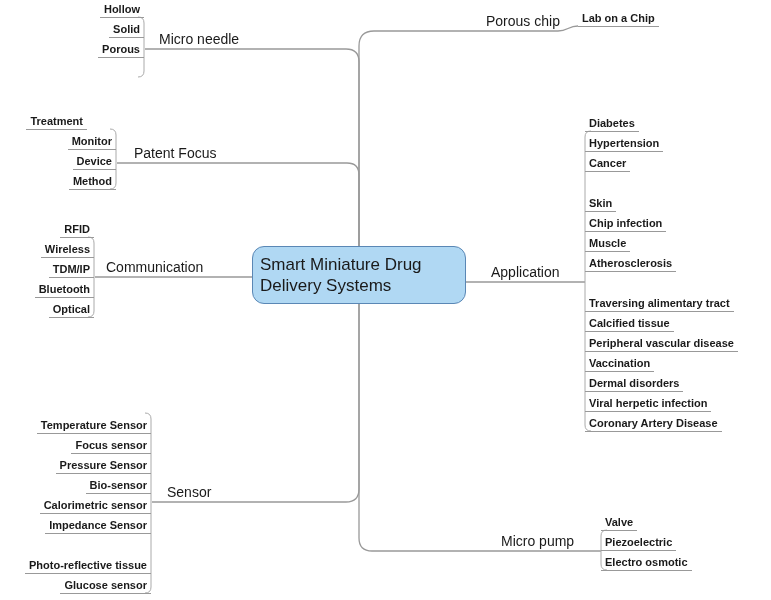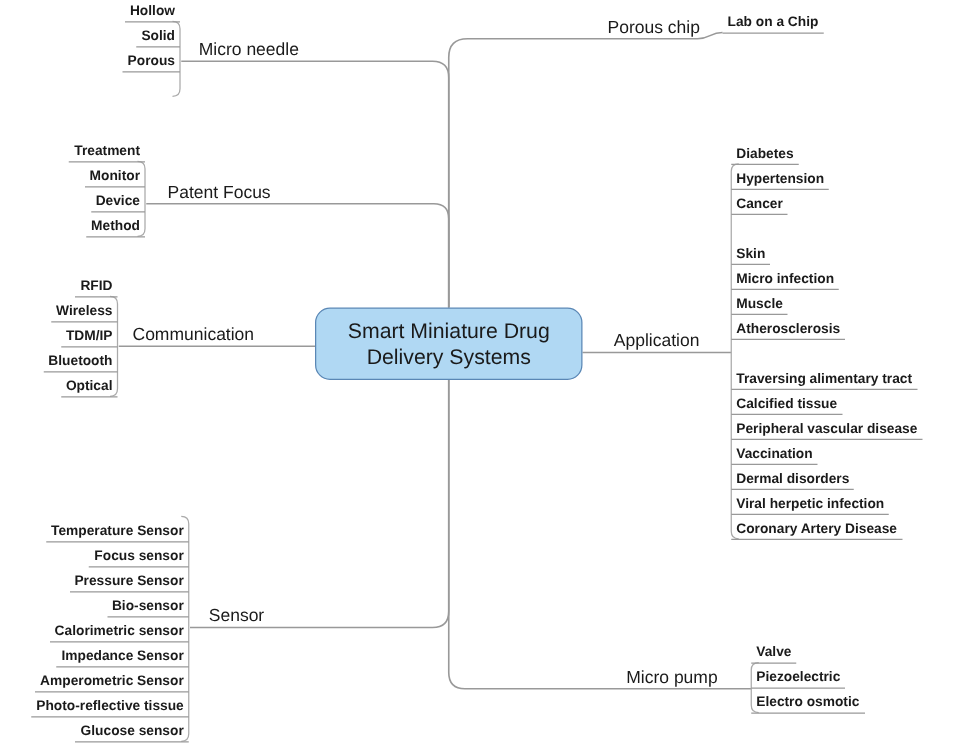--- a/index.html
+++ b/index.html
@@ -4,22 +4,22 @@
 <style>
   html,body{margin:0;padding:0;background:#fff;}
   .stage{position:relative;width:771px;height:600px;background:#ffffff;overflow:hidden;
          font-family:"Liberation Sans", sans-serif;}
   .wires{position:absolute;left:0;top:0;width:771px;height:600px;}
   .wires path{fill:none;}
   .edge{stroke:#999999;stroke-width:1.3px;}
   .bracket{stroke:#aaaaaa;stroke-width:1px;}
   .root{position:absolute;left:252px;top:246px;width:214px;height:58px;box-sizing:border-box;
         background:#b0d8f3;border:1px solid #5a87b5;border-radius:12px;
-        display:flex;align-items:center;justify-content:center;text-align:center;
-        font-size:17px;line-height:21px;color:#1a1a1a;padding:0 24px;}
+        display:flex;align-items:center;justify-content:center;text-align:left;
+        font-size:17px;line-height:21px;color:#1a1a1a;padding:0 7px;}
   .lbl{position:absolute;font-size:14px;line-height:16px;color:#1a1a1a;white-space:nowrap;}
   .child{position:absolute;font-size:11px;font-weight:bold;line-height:14px;color:#1a1a1a;
          white-space:nowrap;padding:0 4px 1px;border-bottom:1px solid #999999;}
   .r{text-align:left;}
 </style>
 </head>
 <body>
 
 <div class="stage">
 
@@ -49,53 +49,52 @@
   <div class="lbl" style="left:491px;top:264px">Application</div>
   <div class="lbl" style="left:167px;top:484px">Sensor</div>
   <div class="lbl" style="left:501px;top:533px">Micro pump</div>
 
   <div class="child r" style="right:627px;top:2px">Hollow</div>
   <div class="child r" style="right:627px;top:22px">Solid</div>
   <div class="child r" style="right:627px;top:42px">Porous</div>
 
   <div class="child" style="left:578px;top:11px">Lab on a Chip</div>
 
-  <div class="child r" style="right:655px;top:114px">Treatment</div>
+  <div class="child r" style="right:684px;top:114px">Treatment</div>
   <div class="child r" style="right:655px;top:134px">Monitor</div>
   <div class="child r" style="right:655px;top:154px">Device</div>
   <div class="child r" style="right:655px;top:174px">Method</div>
 
   <div class="child r" style="right:677px;top:222px">RFID</div>
   <div class="child r" style="right:677px;top:242px">Wireless</div>
   <div class="child r" style="right:677px;top:262px">TDM/IP</div>
   <div class="child r" style="right:677px;top:282px">Bluetooth</div>
   <div class="child r" style="right:677px;top:302px">Optical</div>
 
   <div class="child" style="left:585px;top:116px">Diabetes</div>
   <div class="child" style="left:585px;top:136px">Hypertension</div>
   <div class="child" style="left:585px;top:156px">Cancer</div>
   <div class="child" style="left:585px;top:196px">Skin</div>
-  <div class="child" style="left:585px;top:216px">Micro infection</div>
+  <div class="child" style="left:585px;top:216px">Chip infection</div>
   <div class="child" style="left:585px;top:236px">Muscle</div>
   <div class="child" style="left:585px;top:256px">Atherosclerosis</div>
   <div class="child" style="left:585px;top:296px">Traversing alimentary tract</div>
   <div class="child" style="left:585px;top:316px">Calcified tissue</div>
   <div class="child" style="left:585px;top:336px">Peripheral vascular disease</div>
   <div class="child" style="left:585px;top:356px">Vaccination</div>
   <div class="child" style="left:585px;top:376px">Dermal disorders</div>
   <div class="child" style="left:585px;top:396px">Viral herpetic infection</div>
   <div class="child" style="left:585px;top:416px">Coronary Artery Disease</div>
 
   <div class="child r" style="right:620px;top:418px">Temperature Sensor</div>
   <div class="child r" style="right:620px;top:438px">Focus sensor</div>
   <div class="child r" style="right:620px;top:458px">Pressure Sensor</div>
   <div class="child r" style="right:620px;top:478px">Bio-sensor</div>
   <div class="child r" style="right:620px;top:498px">Calorimetric sensor</div>
   <div class="child r" style="right:620px;top:518px">Impedance Sensor</div>
-  <div class="child r" style="right:620px;top:538px">Amperometric Sensor</div>
   <div class="child r" style="right:620px;top:558px">Photo-reflective tissue</div>
   <div class="child r" style="right:620px;top:578px">Glucose sensor</div>
 
   <div class="child" style="left:601px;top:515px">Valve</div>
   <div class="child" style="left:601px;top:535px">Piezoelectric</div>
   <div class="child" style="left:601px;top:555px">Electro osmotic</div>
 
 </div>
 
 </body></html>

